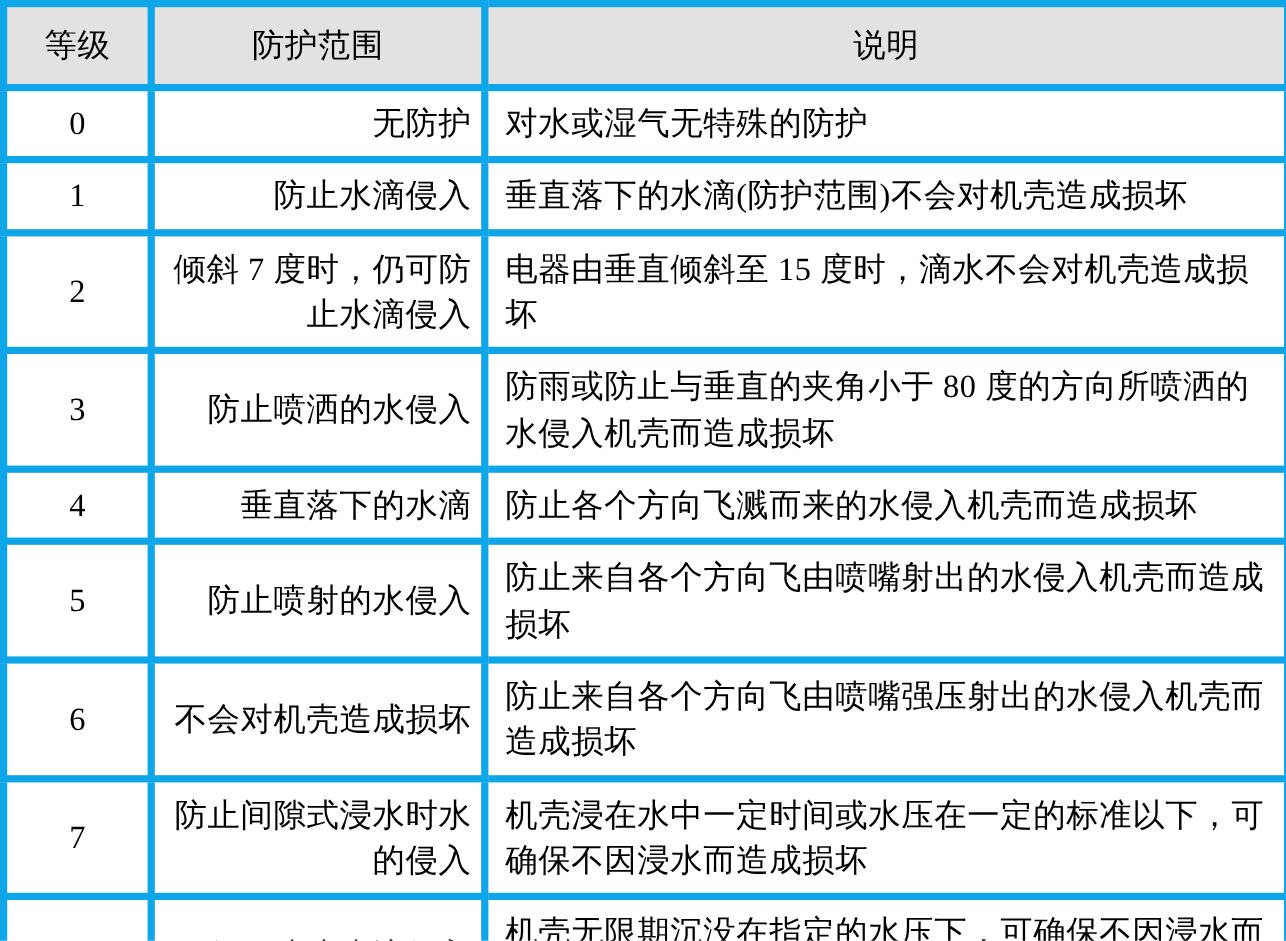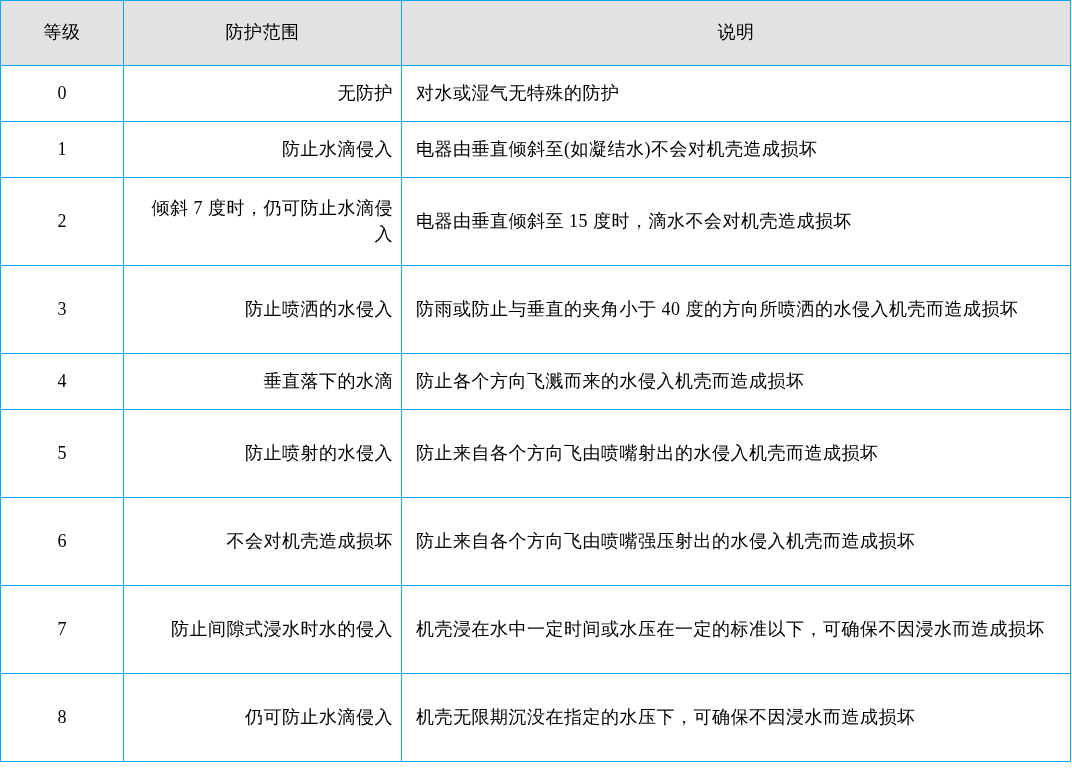--- a/index.html
+++ b/index.html
@@ -21,23 +21,23 @@
     position: relative;
   }
   table.ip-table {
     border-collapse: collapse;
     width: 1070px;
     margin: 0;
     table-layout: fixed;
   }
   table.ip-table th,
   table.ip-table td {
-    border: 1px solid #0ea5e9;
+    border: 6px solid #0ea5e9;
     vertical-align: middle;
-    font-size: 18px;
+    font-size: 27px;
     line-height: 1.42;
   }
   table.ip-table thead th {
     background: #e2e2e2;
     text-align: center;
     font-weight: normal;
     height: 56px;
     padding: 4px 6px;
   }
   col.c-level { width: 123px; }
@@ -82,31 +82,31 @@
     </thead>
     <tbody>
       <tr class="row-h1">
         <td class="level">0</td>
         <td class="scope cjk">无防护</td>
         <td class="desc cjk">对水或湿气无特殊的防护</td>
       </tr>
       <tr class="row-h1">
         <td class="level">1</td>
         <td class="scope cjk">防止水滴侵入</td>
-        <td class="desc cjk">电器由垂直倾斜至(如凝结水)不会对机壳造成损坏</td>
+        <td class="desc cjk">垂直落下的水滴(防护范围)不会对机壳造成损坏</td>
       </tr>
       <tr class="row-h2">
         <td class="level">2</td>
         <td class="scope cjk">倾斜 7 度时，仍可防止水滴侵入</td>
         <td class="desc cjk">电器由垂直倾斜至 15 度时，滴水不会对机壳造成损坏</td>
       </tr>
       <tr class="row-h2">
         <td class="level">3</td>
         <td class="scope cjk">防止喷洒的水侵入</td>
-        <td class="desc cjk">防雨或防止与垂直的夹角小于 40 度的方向所喷洒的水侵入机壳而造成损坏</td>
+        <td class="desc cjk">防雨或防止与垂直的夹角小于 80 度的方向所喷洒的水侵入机壳而造成损坏</td>
       </tr>
       <tr class="row-h1">
         <td class="level">4</td>
         <td class="scope cjk">垂直落下的水滴</td>
         <td class="desc cjk">防止各个方向飞溅而来的水侵入机壳而造成损坏</td>
       </tr>
       <tr class="row-h2">
         <td class="level">5</td>
         <td class="scope cjk">防止喷射的水侵入</td>
         <td class="desc cjk">防止来自各个方向飞由喷嘴射出的水侵入机壳而造成损坏</td>

